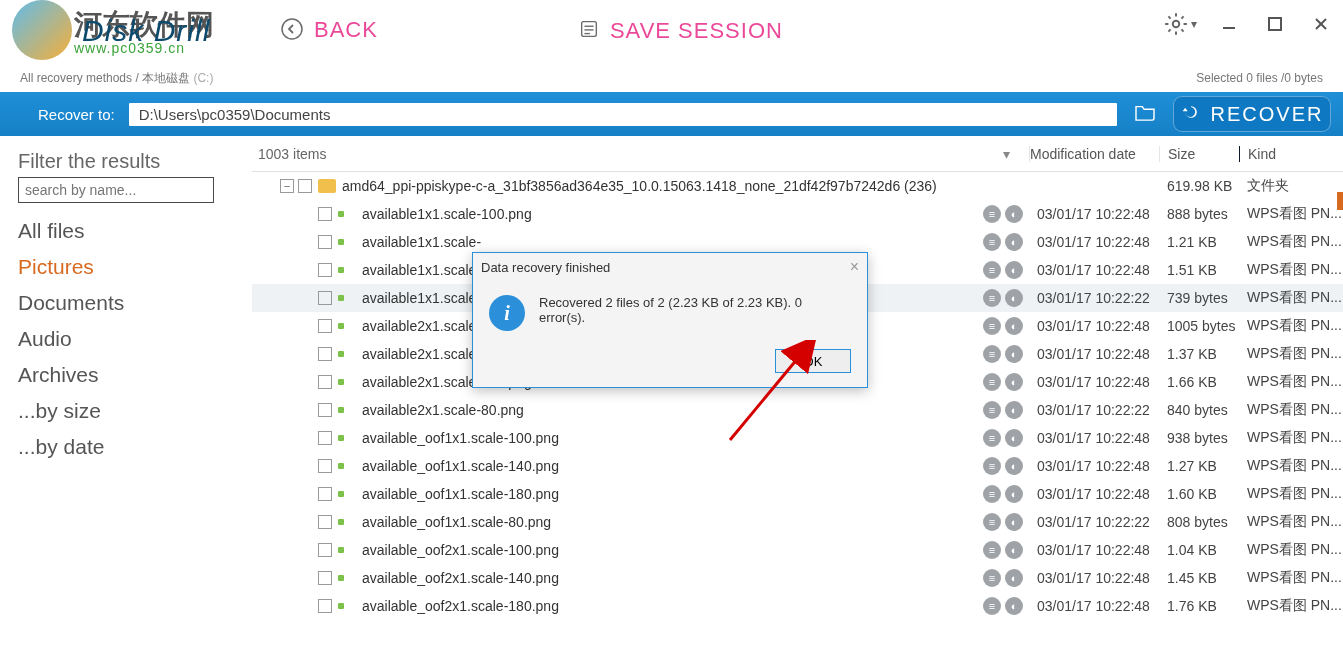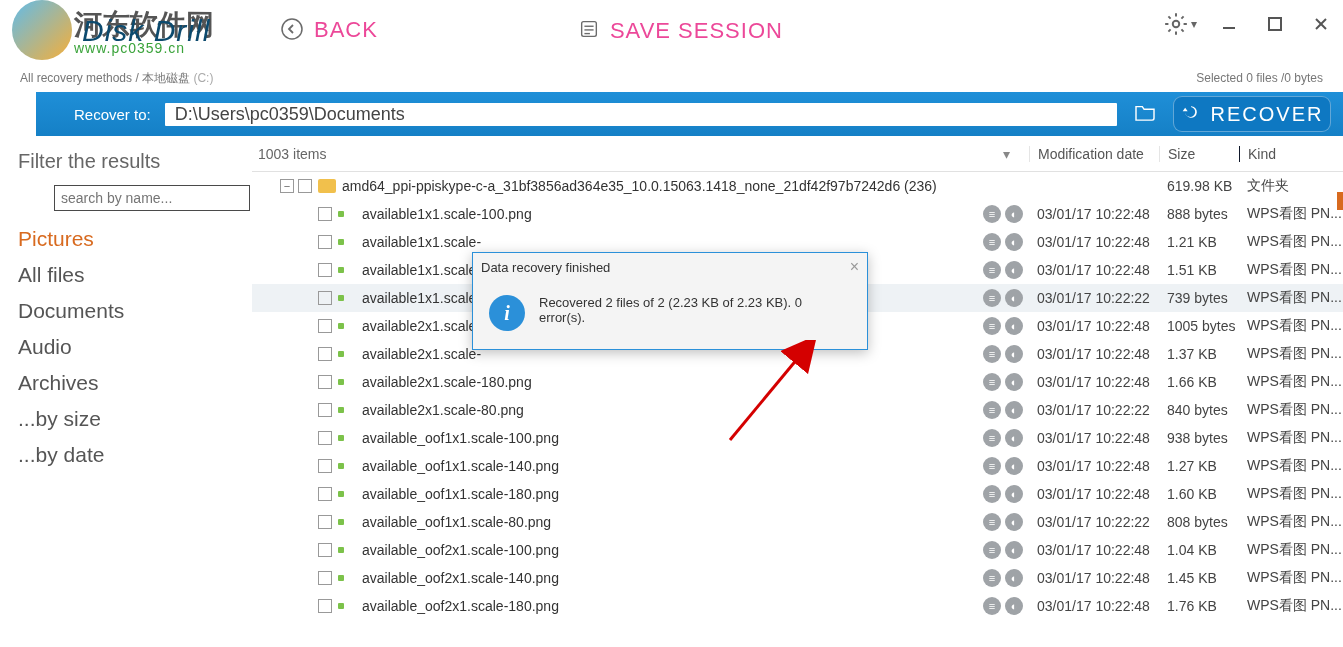--- a/index.html
+++ b/index.html
@@ -19,42 +19,42 @@
 .ctrls { position:absolute; right:8px; top:10px; display:flex; align-items:center; gap:18px; }
 .ctrls .ic { color:#666; cursor:pointer; }
 .gear { font-size:24px; display:flex; align-items:center; }
 .wbtn { width:28px; height:28px; display:flex; align-items:center; justify-content:center; font-size:16px; }
 
 
 .crumbbar { height:28px; padding:0 20px; display:flex; align-items:center; justify-content:space-between; color:#777; font-size:12px; }
 .crumbbar .loc span.dim { color:#aaa; }
 
 
-.bluebar { height:44px; background:linear-gradient(#1f8fd8,#1580c6); display:flex; align-items:center; padding:0 12px; gap:14px;margin-left:36px; }
+.bluebar { height:44px; background:linear-gradient(#1f8fd8,#1580c6); display:flex; align-items:center; padding:0 12px; gap:14px; }
 .bluebar .lbl { color:#fff; font-size:15px; margin-left:26px; }
-.path-input { flex:1; height:23px; background:#fff; border:none; padding:8px 10px; color:#444; font-size:18px; border-radius:1px; }
+.path-input { flex:1; height:23px; background:#fff; border:none; padding:8px 10px; color:#444; font-size:15px; border-radius:1px; }
 .folder-ic { width:28px; color:#fff; text-align:center; cursor:pointer; }
 .recover-btn { width:158px; height:36px; background:#0e78c2; border:1px solid rgba(255,255,255,.35); color:#ffffff; font-size:20px; letter-spacing:2px; display:flex; align-items:center; justify-content:center; gap:10px; cursor:pointer; border-radius:9px; }
 .recover-btn .ric { font-size:18px; }
 
 
 .main { display:flex; height:calc(647px - 64px - 28px - 44px); }
 .sidebar { width:252px; padding:14px 18px; }
-.filter-title { font-size:20px; color:#666; font-weight:300; margin-bottom:12px; }
-.search { width:196px; height:26px; border:1px solid #4a4a4a; padding:0 6px; font-size:14px; color:#999;margin-left:36px; }
+.filter-title { font-size:20px; color:#666; font-weight:300; margin-bottom:4px; }
+.search { width:196px; height:26px; border:1px solid #4a4a4a; padding:0 6px; font-size:14px; color:#999; }
 .cats { margin-top:10px; }
 .cat { font-size:21px; font-weight:300; color:#555; padding:6px 0; cursor:pointer; }
 .cat.active { color:#d86a1f; }
 
 .list { flex:1; display:flex; flex-direction:column; }
 .list-head { height:36px; display:flex; align-items:center; border-bottom:1px solid #e1e1e1; font-size:14px; color:#555; }
 .count { width:84px; padding-left:6px; color:#666; }
 .col-name { flex:1; }
 .sort-ic { width:26px; color:#888; }
-.col-date { width:130px; border-left:1px solid #e5e5e5; padding-left:8px; }
+.col-date { width:130px; border-left:1px solid #e5e5e5; }
 .col-size { width:80px; border-left:1px solid #e5e5e5; padding-left:8px; }
 .col-kind { width:104px; border-left:1px solid #0f172a; padding-left:8px; }
 
 .rows { flex:1; overflow:hidden; }
 .folder-row, .row { height:28px; display:flex; align-items:center; font-size:14px; color:#333; }
 .folder-row { padding-left:28px; }
 .row { padding-left:66px; }
 .row.sel { background:#eef2f5; }
 .expand { width:14px; height:14px; border:1px solid #999; display:flex; align-items:center; justify-content:center; font-size:11px; margin-right:4px; color:#666; }
 .chk { width:14px; height:14px; border:1px solid #999; margin-right:6px; }
@@ -164,22 +164,22 @@
     </span>
     <span>RECOVER</span>
   </div>
 </div>
 
 <div class="main">
   <div class="sidebar">
     <div class="filter-title">Filter the results</div>
     <input class="search" placeholder="search by name..." style="">
     <div class="cats" id="cats">
+        <div class="cat">All files</div>
         <div class="cat active">Pictures</div>
-        <div class="cat">All files</div>
         <div class="cat">Documents</div>
         <div class="cat">Audio</div>
         <div class="cat">Archives</div>
         <div class="cat">...by size</div>
         <div class="cat">...by date</div>
       </div>
   </div>
 
   <div class="list">
     <div class="list-head">
@@ -389,20 +389,23 @@
 
 <div class="dialog">
   <div class="dlg-title">
     <span>Data recovery finished</span>
     <span class="dlg-close">×</span>
   </div>
   <div class="dlg-body">
     <div class="info-ic">i</div>
     <div class="dlg-msg">Recovered 2 files of 2 (2.23 KB of 2.23 KB). 0 error(s).</div>
   </div>
+  <div class="dlg-btns">
+    <button class="ok-btn">OK</button>
+  </div>
 </div>
 
 <svg class="arrow" width="120" height="110">
   <defs>
       <marker id="ah" markerWidth="12" markerHeight="12" refX="2" refY="6" orient="auto">
         <path d="M0,0 L12,6 L0,12 z" fill="#d40000"></path>
       </marker>
     </defs>
   <line x1="10" y1="100" x2="78" y2="18" stroke="#d40000" stroke-width="3" marker-end="url(#ah)"></line>
 </svg>

